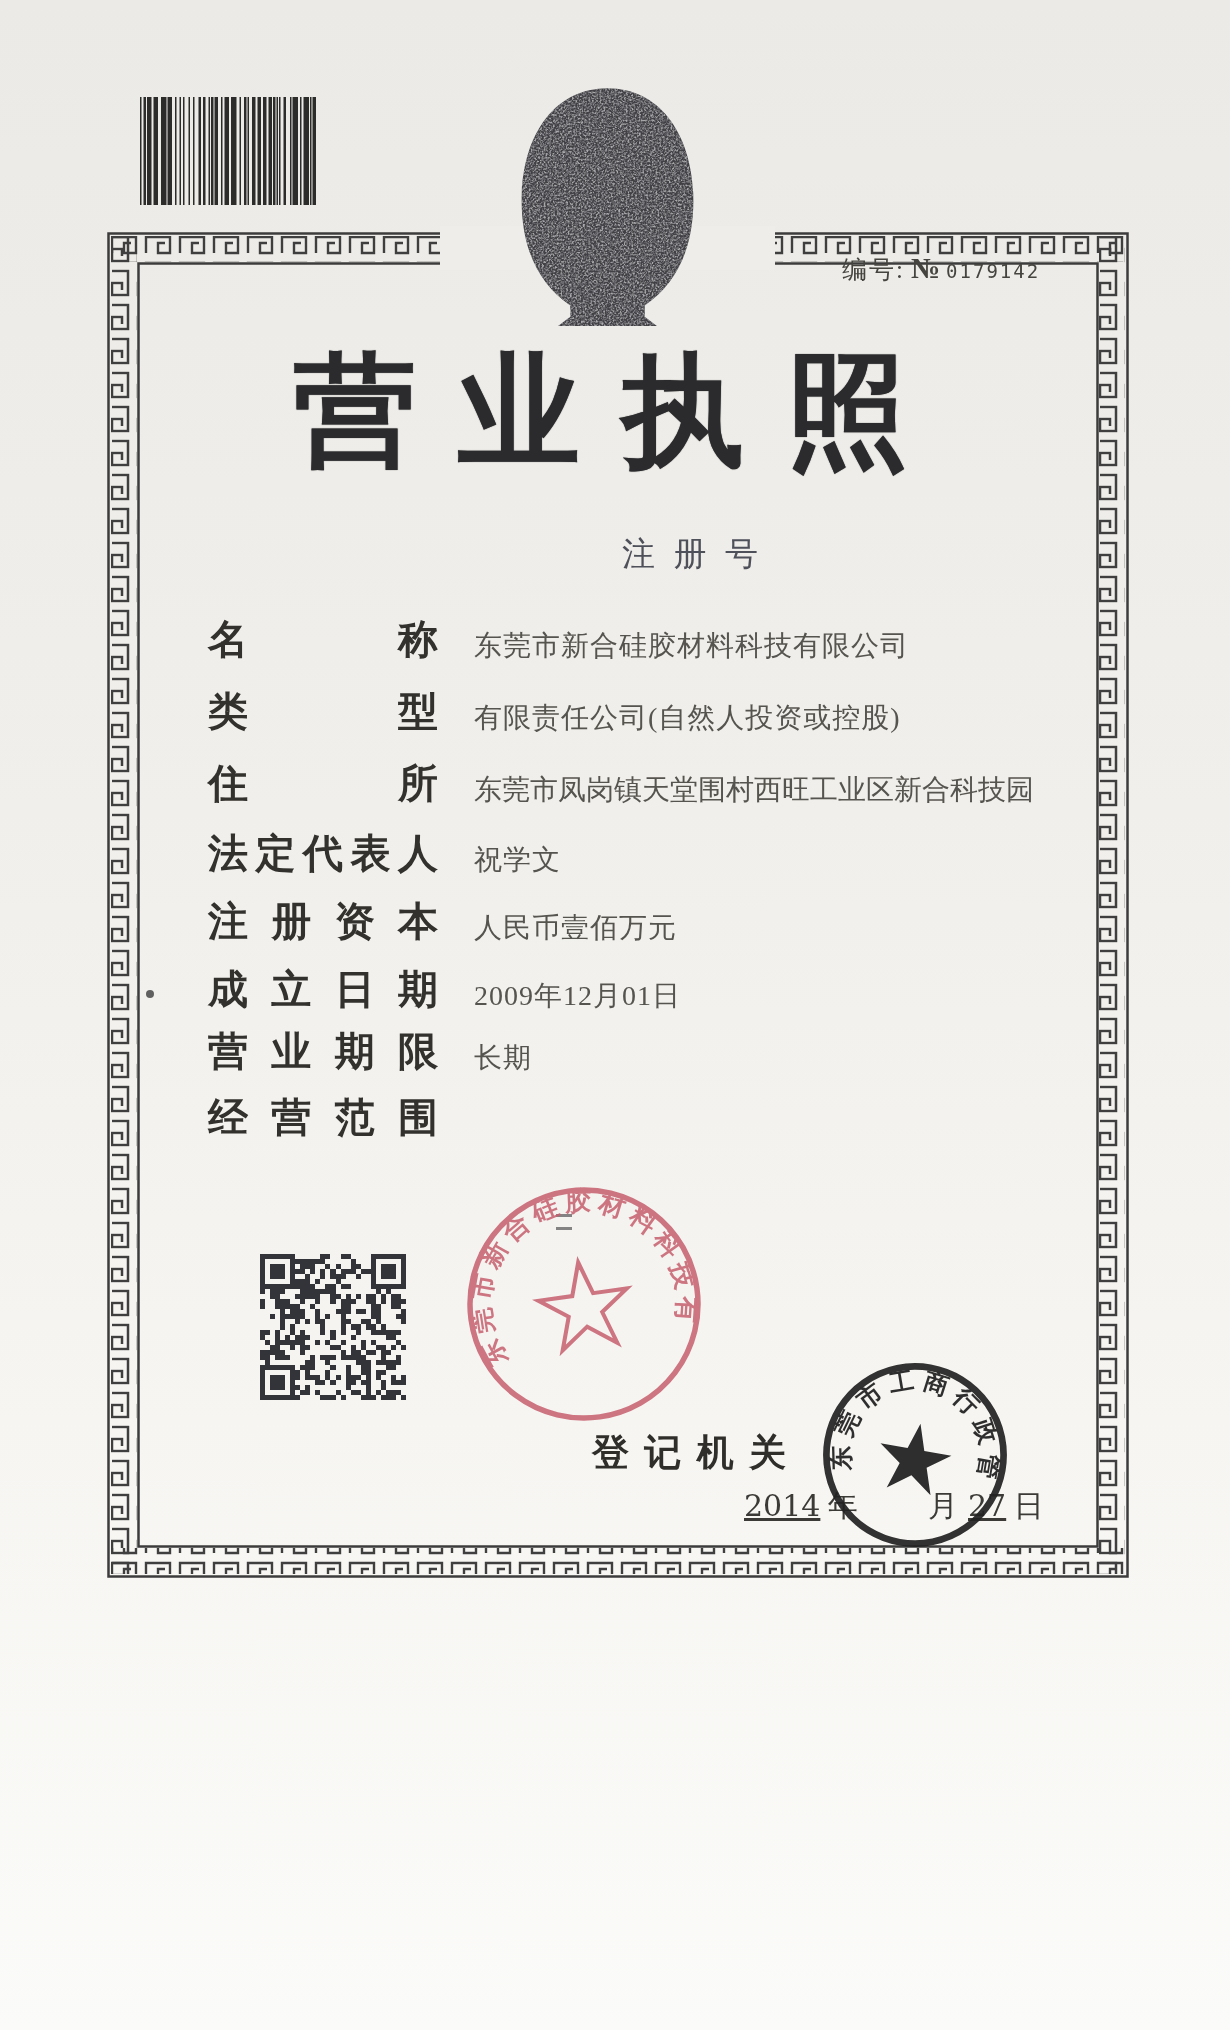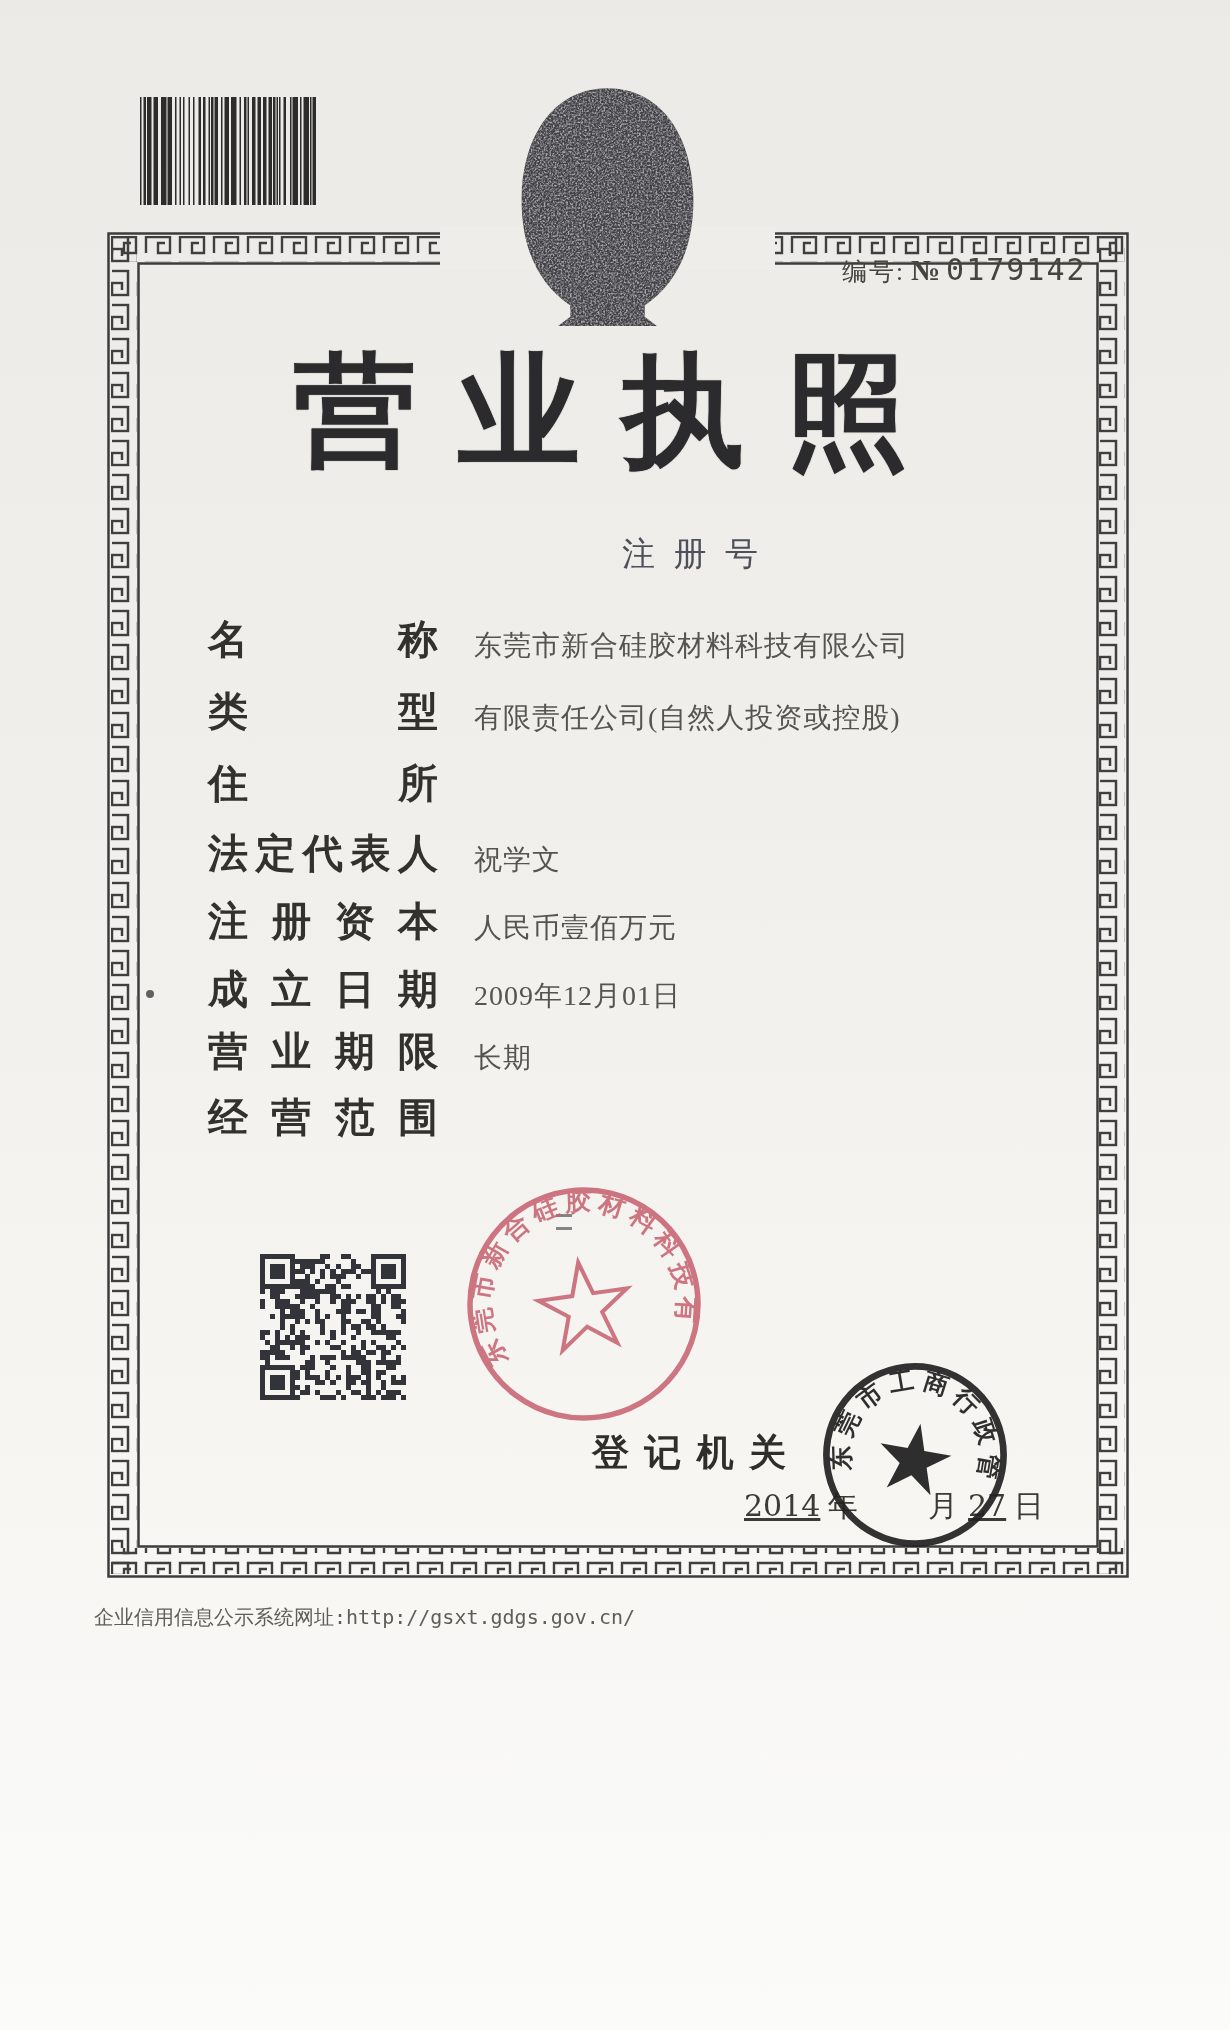--- a/index.html
+++ b/index.html
@@ -13,21 +13,21 @@
   
   #frame{left:107px;top:232px;z-index:1;}
   #border-gap{left:440px;top:226px;width:335px;height:44px;background:#eeede9;z-index:2;}
   
   #emblem{left:505px;top:76px;width:205px;height:280px;z-index:3;filter:blur(.4px);}
   #barcode{left:136px;top:88px;width:190px;height:127px;z-index:3;opacity:.92;}
   
   .serial{left:842px;top:252px;z-index:4;display:flex;align-items:baseline;gap:6px;
           font-size:25px;color:#45443f;letter-spacing:2px;}
   .serial .nosym{font-weight:700;font-size:29px;letter-spacing:0;}
-  .serial .num{font-family:"DejaVu Sans Mono","Liberation Mono",monospace;font-size:30px;letter-spacing:2px;text-align:center;}
+  .serial .num{font-family:"DejaVu Sans Mono","Liberation Mono",monospace;font-size:19px;letter-spacing:2px;text-align:center;}
   
   .title{left:294px;top:338px;width:614px;z-index:4;font-size:122px;line-height:1.2;
          font-weight:900;color:#2b2b2e;font-family:"DejaVu Sans","Liberation Sans",sans-serif;
          text-shadow:0 0 1px #3a3a3a;}
   
   .regno-label{left:622px;top:532px;width:136px;z-index:4;font-size:33px;color:#4e505a;font-weight:500;}
   .regno-value{left:770px;top:531px;z-index:4;font-size:31px;color:#4e505a;letter-spacing:1px;
                font-family:"DejaVu Serif","Liberation Serif",serif;}
   
   .row{position:absolute;left:208px;z-index:4;display:flex;align-items:flex-start;}
@@ -161,20 +161,21 @@
         <span>类</span>
         <span>型</span>
       </span>
     <span class="fvalue">有限责任公司(自然人投资或控股)</span>
   </div>
   <div class="row" style="top:762px">
     <span class="flabel spread">
         <span>住</span>
         <span>所</span>
       </span>
+    <span class="fvalue" style="letter-spacing:0">东莞市凤岗镇天堂围村西旺工业区新合科技园</span>
   </div>
   <div class="row" style="top:832px">
     <span class="flabel spread">
         <span>法</span>
         <span>定</span>
         <span>代</span>
         <span>表</span>
         <span>人</span>
       </span>
     <span class="fvalue">祝学文</span>
@@ -653,21 +654,20 @@
 
   <svg id="stamp" class="abs" viewBox="0 0 200 200">
     <circle cx="100" cy="100" r="86" fill="none" stroke="#222222" stroke-width="6.5"></circle>
     <path id="stampArc" d="M42,127 A64,64 0 1 1 158,127" fill="none"></path>
     <path transform="translate(100,106) scale(0.8)" d="M0,-46 L10.3,-14.2 L43.7,-14.2 L16.6,5.4 L27,37.2 L0,17.5 L-27,37.2 L-16.6,5.4 L-43.7,-14.2 L-10.3,-14.2 Z" fill="#1e1e1e"></path>
     <text font-size="24" font-weight="700" fill="#1e1e1e" letter-spacing="2" font-family="'Liberation Serif','DejaVu Serif',serif">
       <textPath href="#stampArc" startOffset="2" textLength="300">东莞市工商行政管理局</textPath>
     </text>
   </svg>
 
-  <div class="abs footer-url">企业信用信息公示系统网址:http://gsxt.gdgs.gov.cn/</div>
 
   <svg class="abs grain" width="1230" height="2030">
     <filter id="paperNoise">
       <feTurbulence type="fractalNoise" baseFrequency="0.9" numOctaves="2" seed="11"></feTurbulence>
       <feColorMatrix type="matrix" values="0 0 0 0 0.2  0 0 0 0 0.2  0 0 0 0 0.2  1.1 1.1 1.1 0 -2.9"></feColorMatrix>
     </filter>
     <rect width="1230" height="2030" filter="url(#paperNoise)"></rect>
   </svg>
 
 </div>

